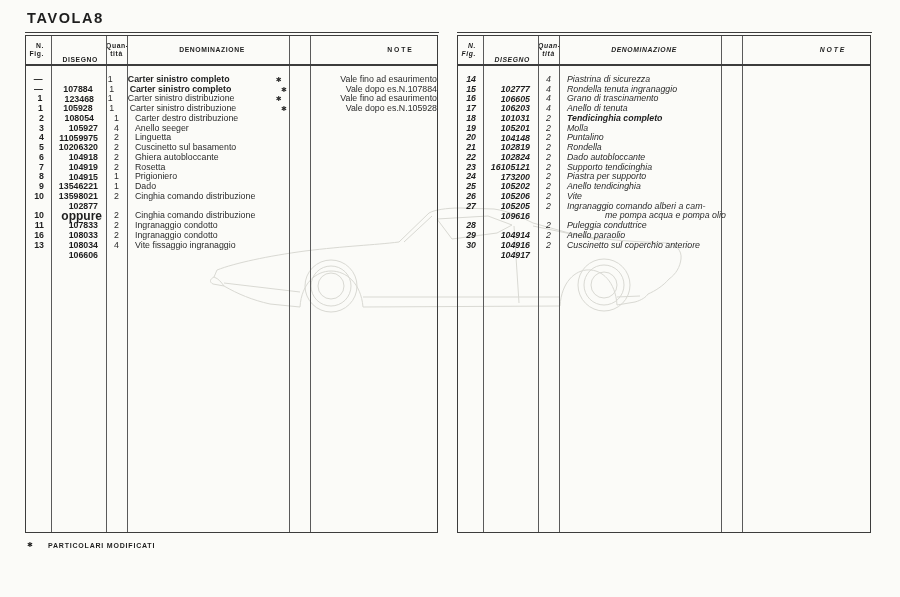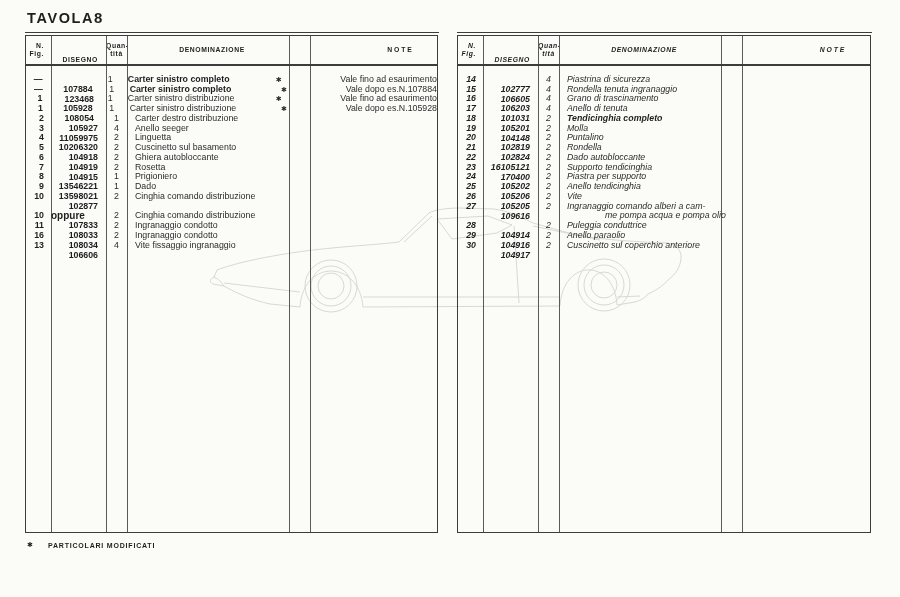--- a/index.html
+++ b/index.html
@@ -41,21 +41,21 @@
   .c-fig{width:25px;} .c-dis{width:55px;} .c-qty{width:21px;}
   .c-den{width:162px;} .c-star{width:21px;} .c-note{flex:1;}
   .cell{font-size:8.8px; line-height:1; color:var(--ink-soft); white-space:nowrap; overflow:visible;}
   .c-fig{text-align:right; padding-right:7px; font-weight:bold; color:var(--ink);}
   .c-dis{text-align:right; padding-right:8px; font-weight:bold; color:var(--ink);margin-top:20px;}
   .c-qty{text-align:center;}
   .c-den{padding-left:8px;}
   .c-star{text-align:center; font-size:7px;}
   .c-note{padding-left:8px;margin-left:44px;}
   .row-bold .c-den{font-weight:bold; color:var(--ink);}
-  .row-oppure .c-dis{text-align:left; padding-right:4px; font-size:10px;}
+  .row-oppure .c-dis{text-align:right; padding-right:4px; font-size:12px;}
   .row-indent .c-den{padding-left:14px;margin-left:32px;}
   
   .footer{position:absolute; left:27px; top:541px; display:flex; align-items:center; z-index:2;}
   .footer-marker{font-size:7px; width:21px; color:var(--ink);}
   .footer-label{font-size:7px; font-weight:bold; letter-spacing:0.8px; color:var(--ink);}
   
   .car-layer{position:absolute; left:0; top:0; z-index:1;}
 </style>
 </head>
 <body>
@@ -336,21 +336,21 @@
       <div class="prow">
         <div class="cell c-fig">22</div>
         <div class="cell c-dis">16105121</div>
         <div class="cell c-qty">2</div>
         <div class="cell c-den">Dado autobloccante</div>
         <div class="cell c-star"></div>
         <div class="cell c-note"></div>
       </div>
       <div class="prow">
         <div class="cell c-fig">23</div>
-        <div class="cell c-dis">170400</div>
+        <div class="cell c-dis">173200</div>
         <div class="cell c-qty">2</div>
         <div class="cell c-den">Supporto tendicinghia</div>
         <div class="cell c-star"></div>
         <div class="cell c-note"></div>
       </div>
       <div class="prow">
         <div class="cell c-fig">24</div>
         <div class="cell c-dis">105202</div>
         <div class="cell c-qty">2</div>
         <div class="cell c-den">Piastra per supporto</div>

